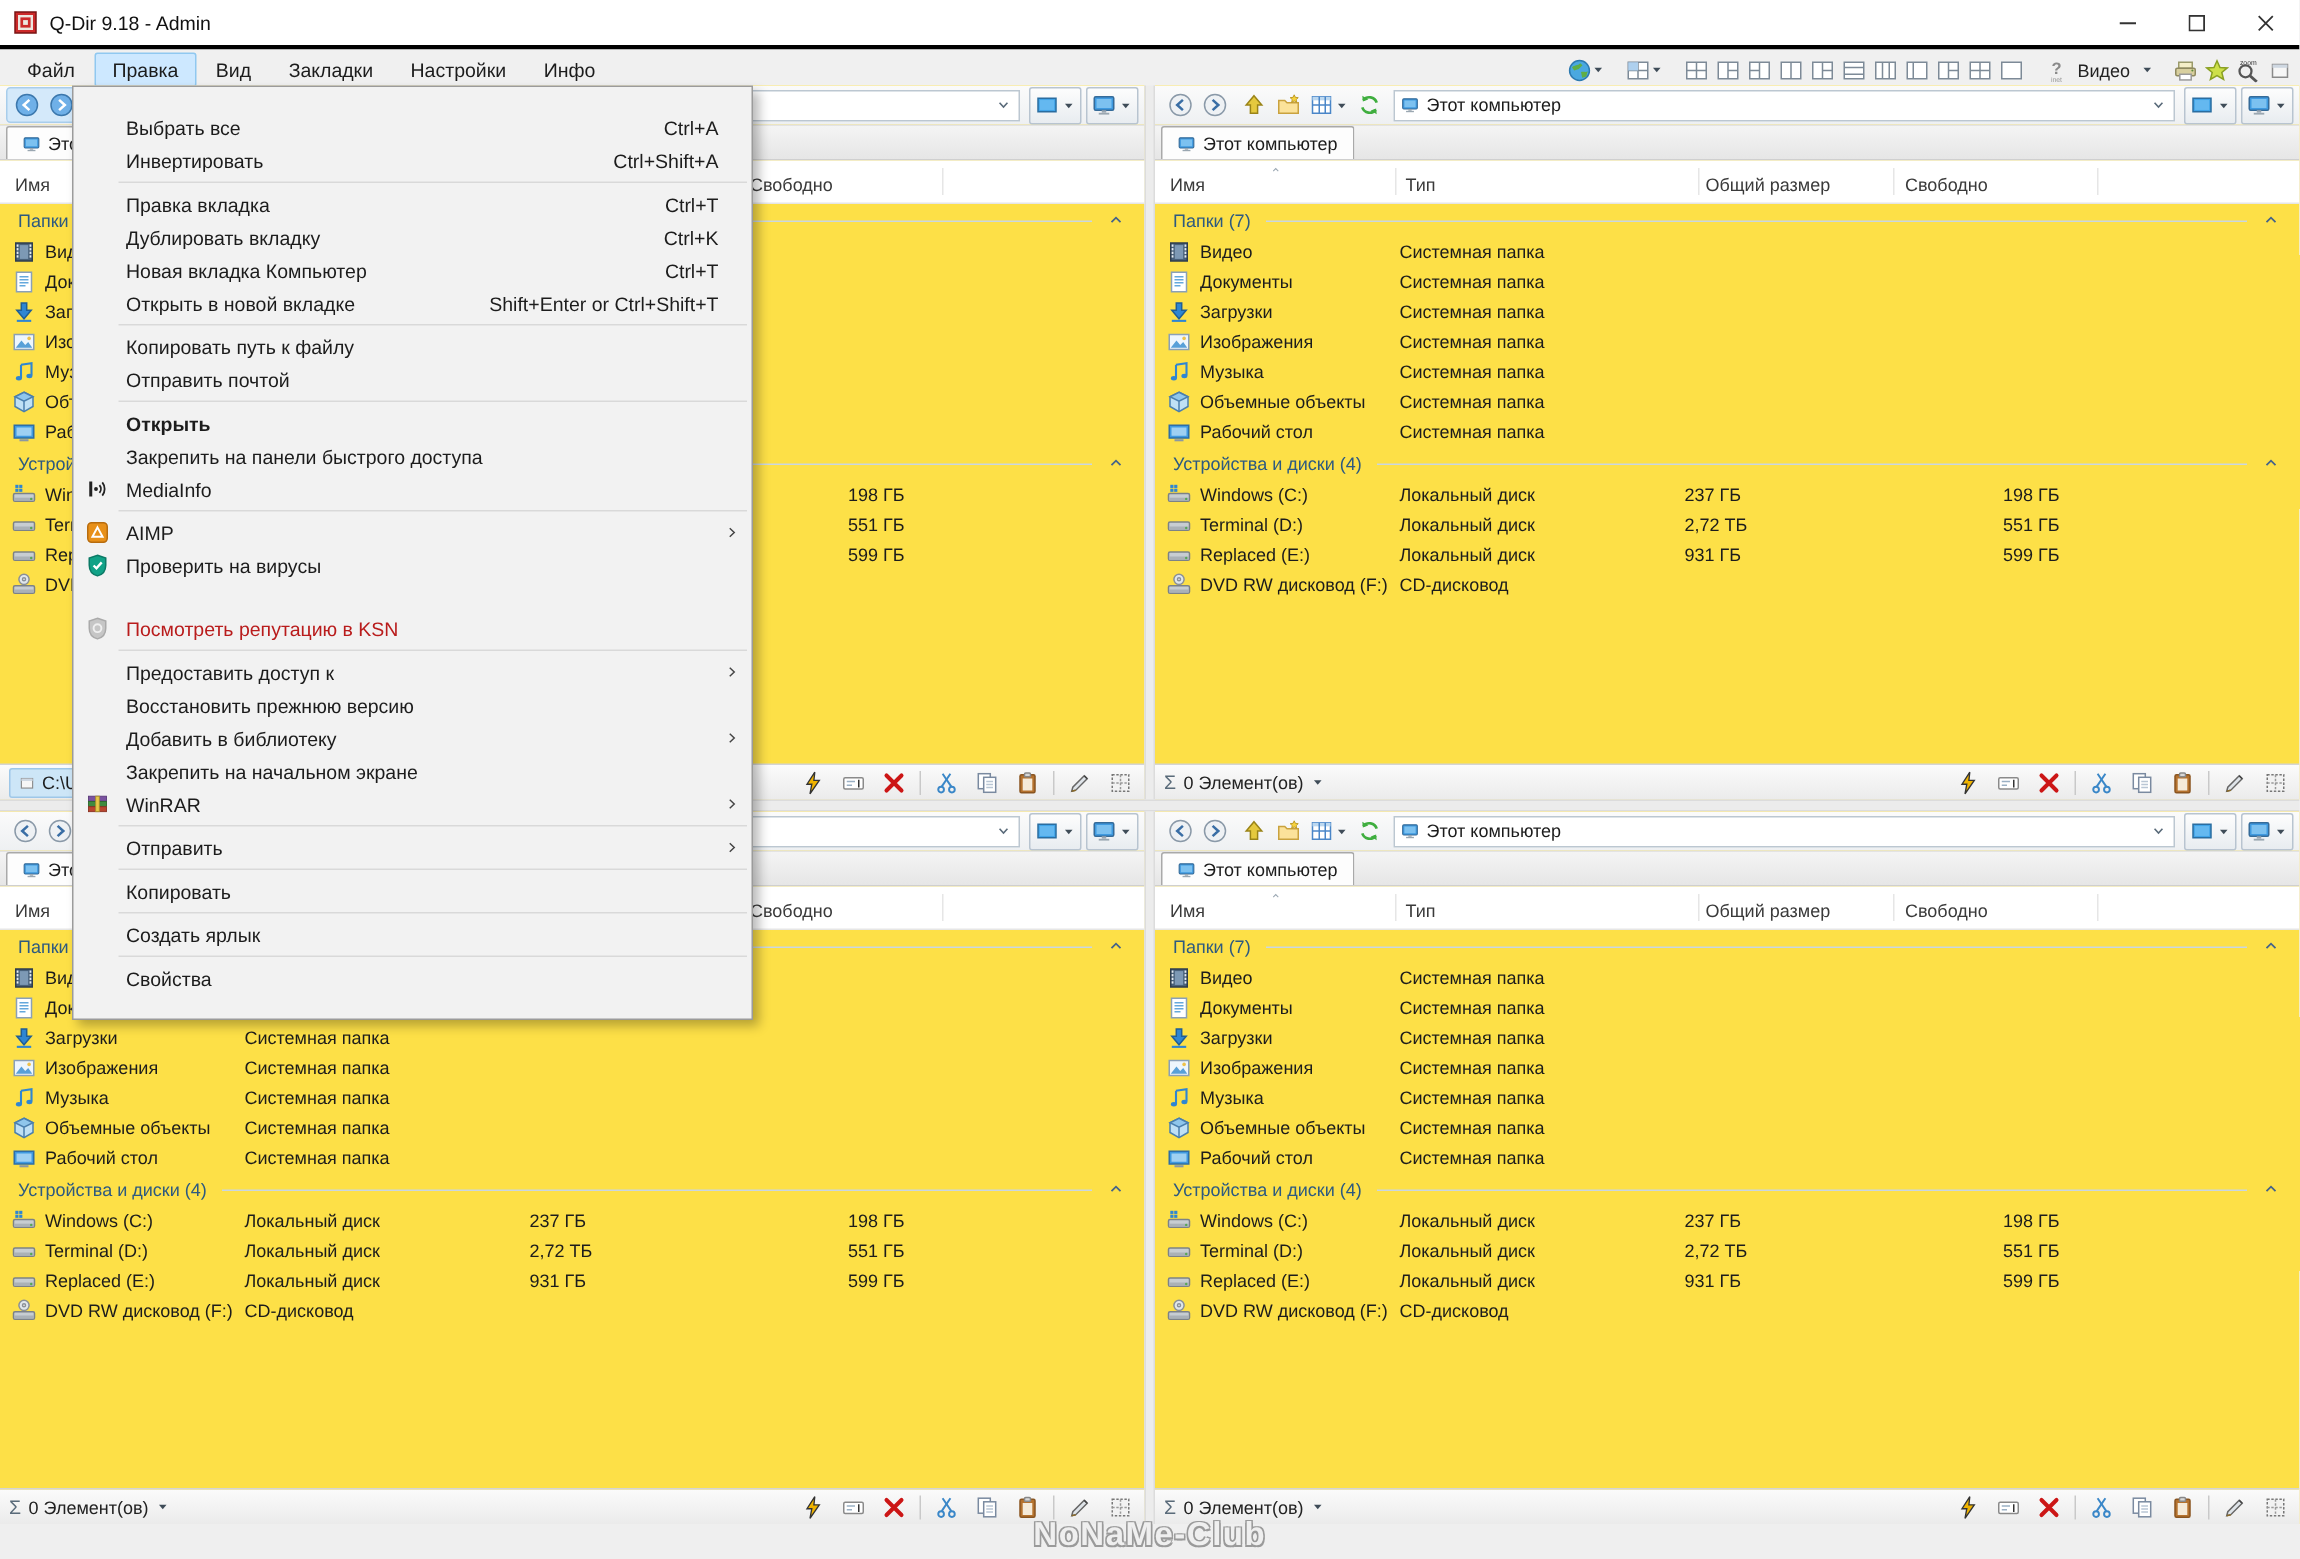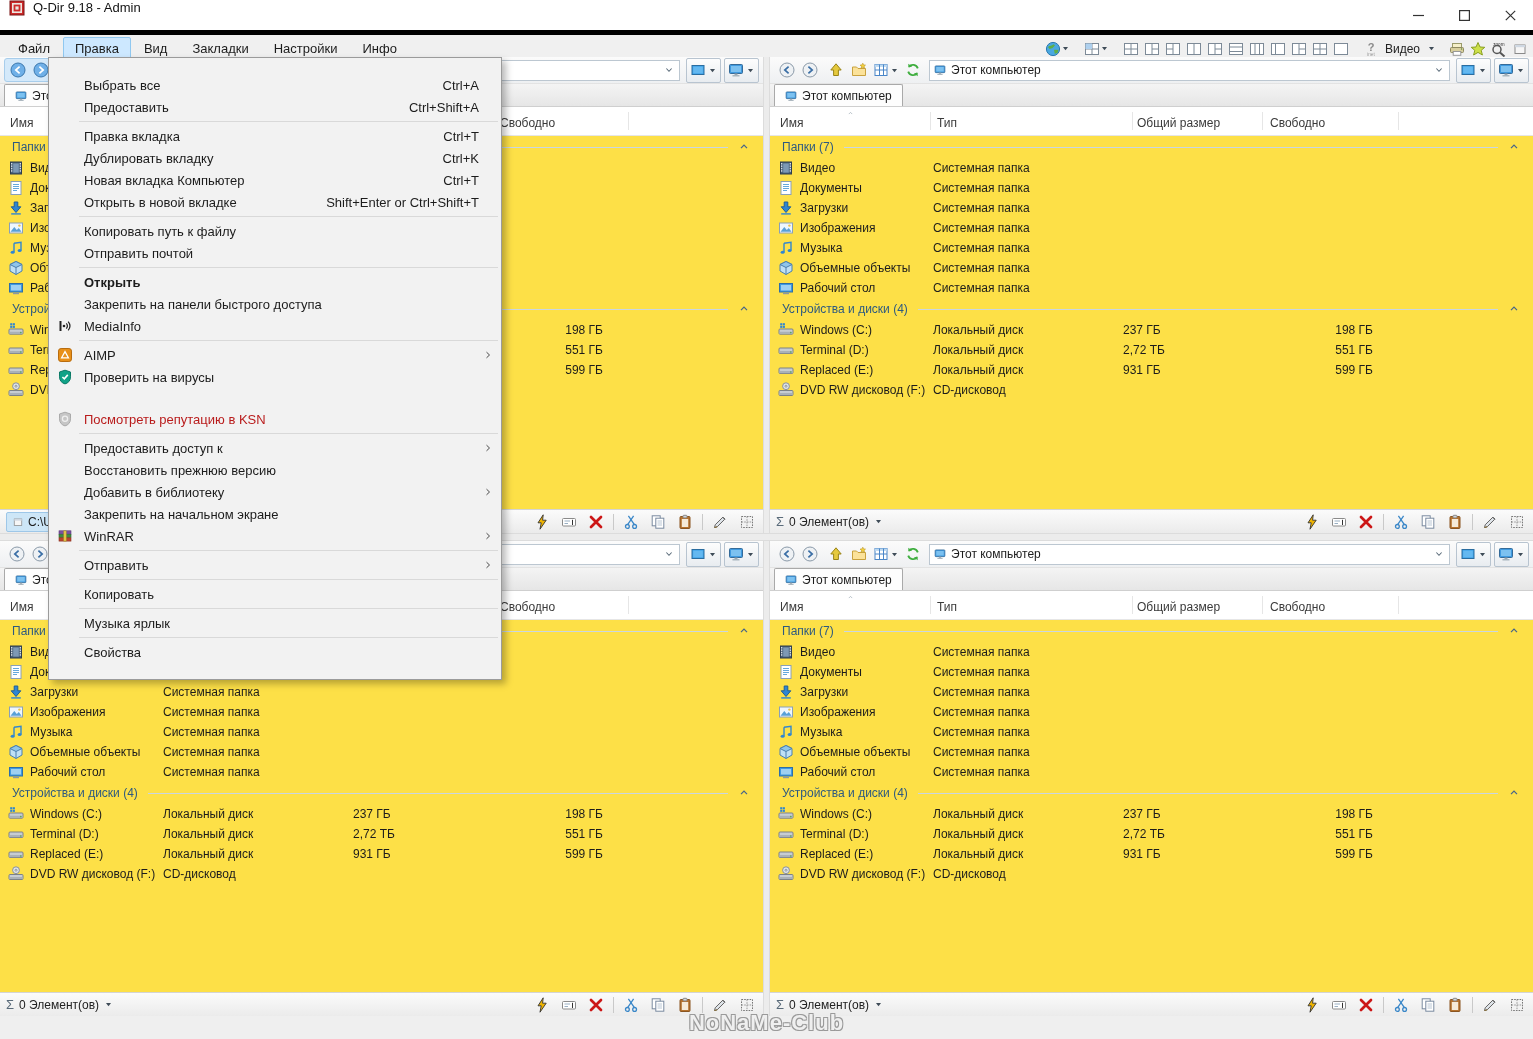--- a/index.html
+++ b/index.html
@@ -5,21 +5,21 @@
   html,body{margin:0;padding:0;}
   body{width:1533px;height:1039px;overflow:hidden;background:#f0f0f0;
        font-family:"Liberation Sans","DejaVu Sans",sans-serif;color:#1c1c1c;
        position:relative;-webkit-font-smoothing:antialiased;}
   .ic{display:inline-flex;width:16px;height:16px;flex:0 0 auto;}
   .ic svg{width:100%;height:100%;}
   .ic.small{width:12px;height:12px;}
   .ic.tiny{width:9px;height:9px;}
 
   
-  #titlebar{height:30px;background:#ffffff;display:flex;border-bottom:5px solid #000000;}
+  #titlebar{height:30px;background:#ffffff;display:flex;align-items:center;border-bottom:3px solid #000000;}
   #titlebar .app-ic{margin:0 8px 0 9px;}
   #titlebar .ttl{font-size:13px;color:#111;}
   #win-controls{margin-left:auto;display:flex;height:30px;}
   .win-btn{width:46px;height:30px;display:flex;align-items:center;justify-content:center;}
 
   
   #menubar{height:27px;background:#f0f0f0;display:flex;align-items:center;padding-left:6px;position:relative;}
   .mb-item{font-size:13px;padding:3px 11px;margin-right:1px;border:1px solid transparent;border-radius:2px;}
   .mb-item.active{background:#cde8ff;border-color:#90c8f0;}
   #global-toolbar{position:absolute;right:4px;top:0;height:27px;display:flex;align-items:center;gap:3px;}
@@ -1951,21 +1951,21 @@
     </div>
   </div>
 <div id="footer-strip"></div>
 
 <div id="context-menu">
     <div class="cm-item">
       <span class="cm-label">Выбрать все</span>
       <span class="cm-shortcut">Ctrl+A</span>
     </div>
     <div class="cm-item">
-      <span class="cm-label">Предоставить</span>
+      <span class="cm-label">Инвертировать</span>
       <span class="cm-shortcut">Ctrl+Shift+A</span>
     </div>
     <div class="cm-sep"></div>
     <div class="cm-item">
       <span class="cm-label">Правка вкладка</span>
       <span class="cm-shortcut">Ctrl+T</span>
     </div>
     <div class="cm-item">
       <span class="cm-label">Дублировать вкладку</span>
       <span class="cm-shortcut">Ctrl+K</span>
@@ -2093,21 +2093,21 @@
           </svg>
         </span>
       </span>
     </div>
     <div class="cm-sep"></div>
     <div class="cm-item">
       <span class="cm-label">Копировать</span>
     </div>
     <div class="cm-sep"></div>
     <div class="cm-item">
-      <span class="cm-label">Музыка ярлык</span>
+      <span class="cm-label">Создать ярлык</span>
     </div>
     <div class="cm-sep"></div>
     <div class="cm-item">
       <span class="cm-label">Свойства</span>
     </div>
   </div>
 
 <div id="watermark">NoNaMe-Club</div>
 
 </body></html>

